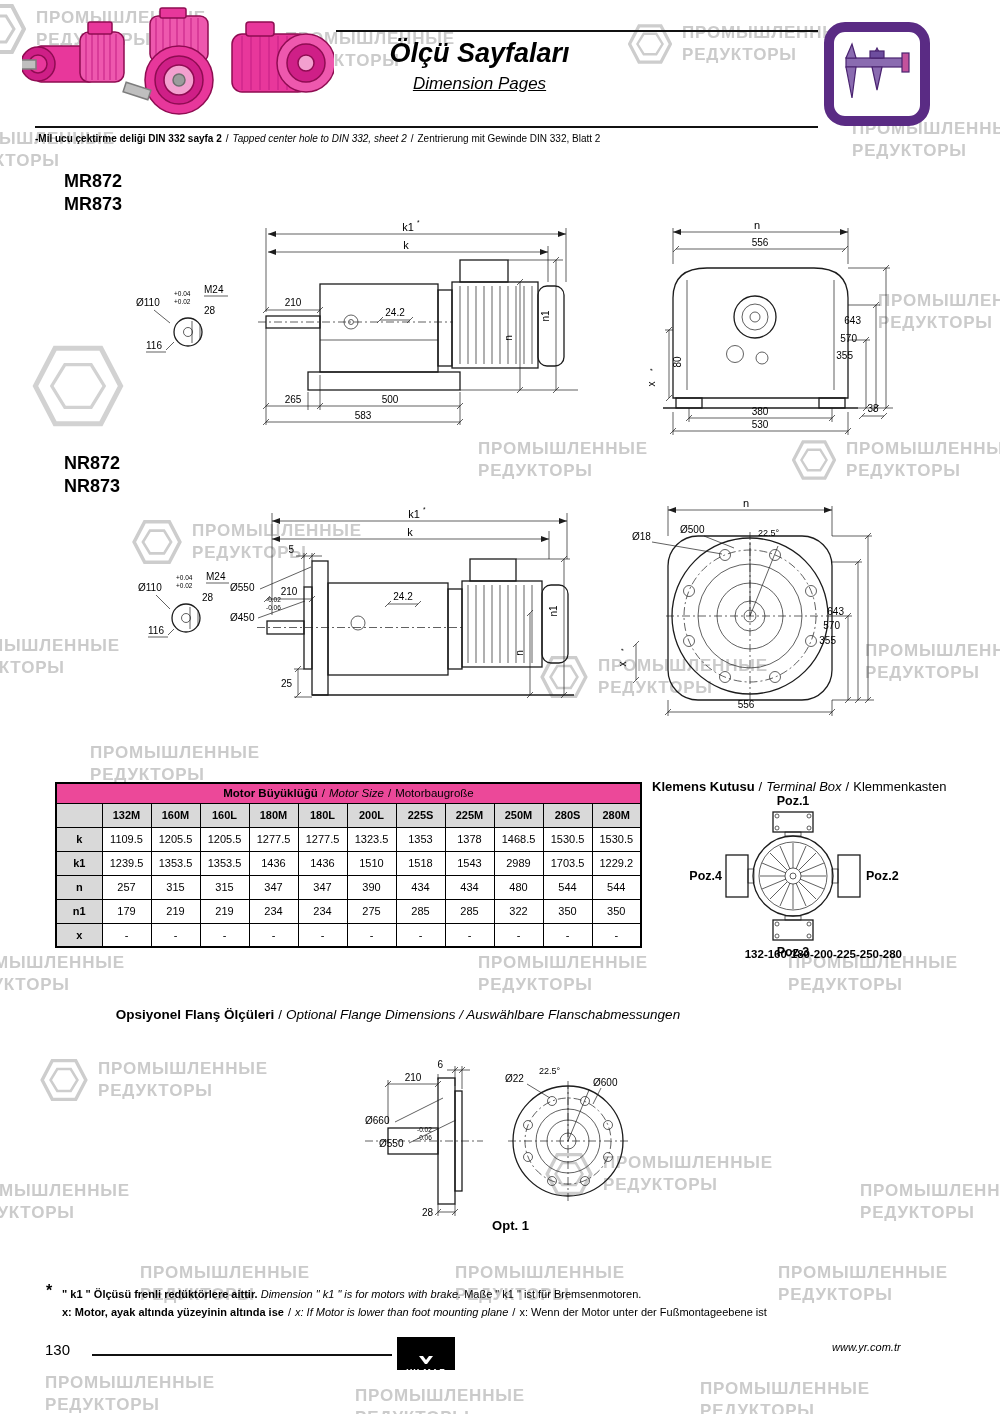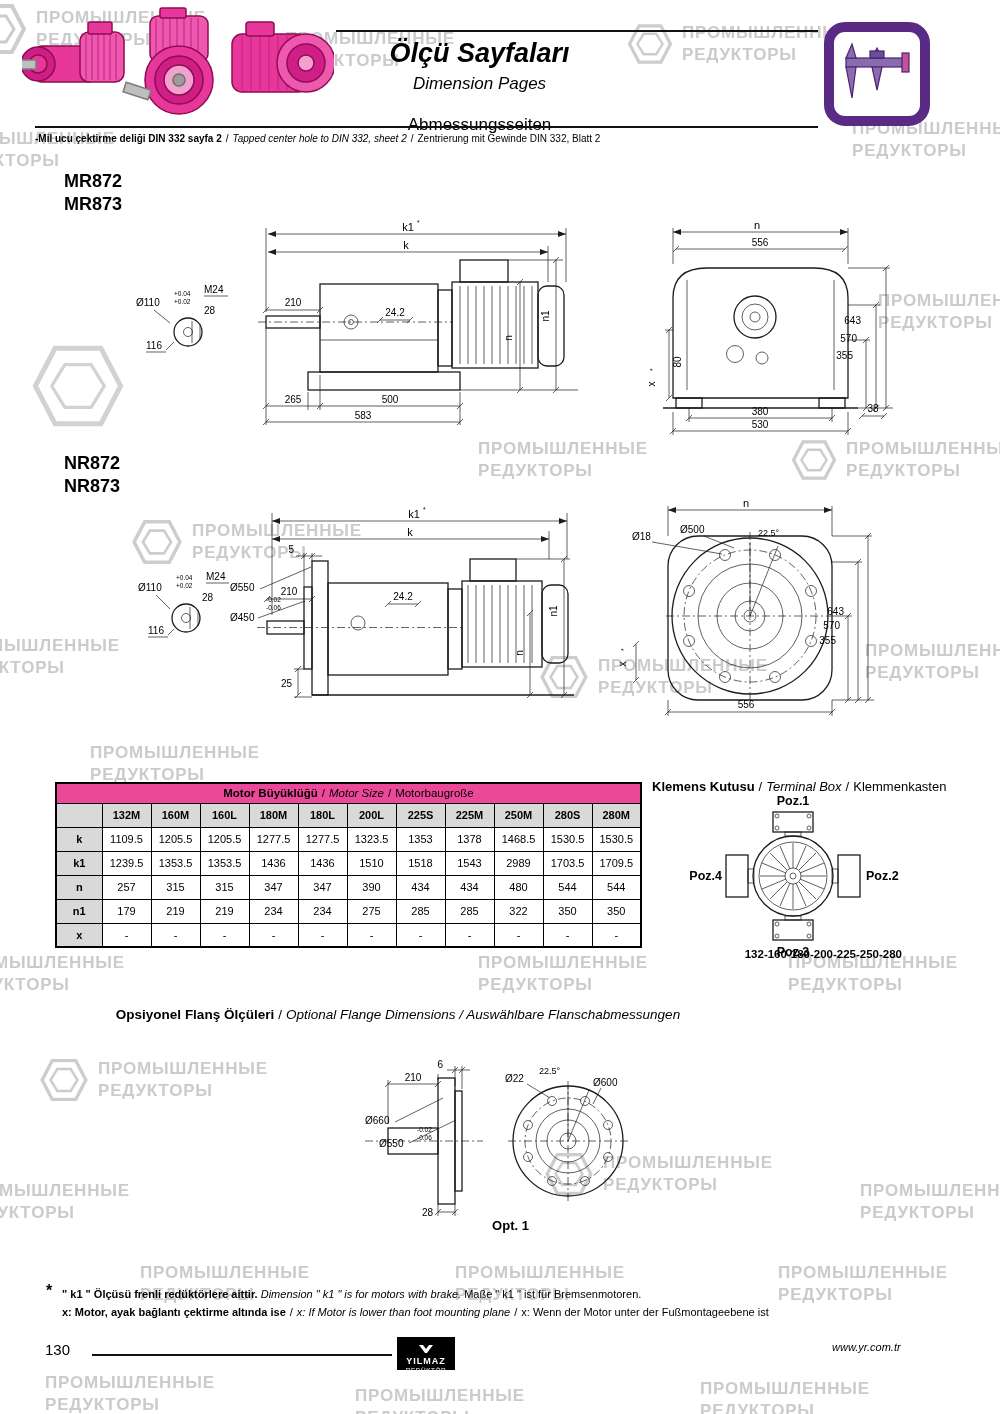--- a/index.html
+++ b/index.html
@@ -12,21 +12,21 @@
   .wm-text div { font-size:17px; font-weight:700; letter-spacing:.8px; color:#cbcbcb; line-height:1.3; white-space:nowrap; }
 
   .abs { position:absolute; z-index:2; }
   .b { font-weight:bold; }
   .i { font-style:italic; }
   .sep { padding:0 4px; }
 
   .hline { height:2px; background:#111; }
   .title-block { text-align:center; }
   .title-block .t1 { font-size:27px; font-weight:bold; margin-bottom:5px;font-style:italic; }
-  .title-block .t2 { font-size:17px; font-style:italic; margin-bottom:21px; }
+  .title-block .t2 { font-size:17px; font-style:italic; margin-bottom:5px;text-decoration:underline; }
   .title-block .t3 { font-size:17px; }
   .note { font-size:10px; }
   .model-heading { font-size:18px; font-weight:bold; line-height:1.25; }
 
   
   svg .s1 { stroke:#1c1c1c; stroke-width:1.3; fill:none; }
   svg .s0 { stroke:#1c1c1c; stroke-width:0.7; fill:none; }
   svg .dsh { stroke:#1c1c1c; stroke-width:0.7; fill:none; stroke-dasharray:8 3 2 3; }
   svg .ar { fill:#1c1c1c; }
   svg text { fill:#000; font-family:"Liberation Sans", sans-serif; }
@@ -41,21 +41,21 @@
   .dim-table .rl { background:#d9d9d9; font-weight:bold; }
 
   .klemens-title { font-size:13px; }
   .sizes-caption { font-size:11.5px; font-weight:bold; text-align:right; }
   .flange-title { font-size:13.5px; text-align:center; }
   .opt-caption { font-size:13px; font-weight:bold; text-align:center; }
   .fnote { font-size:11px; }
   .fstar { font-size:16px; font-weight:bold; }
   .page-num { font-size:15px; }
   .url { font-size:11px; font-weight:normal; font-style:italic; }
-  .logo-box { background:#000; color:#fff; text-align:center; padding-top:2px; }
+  .logo-box { background:#000; color:#fff; text-align:center; padding-top:13px; }
   .logo-box .l1 { font-size:9px; font-weight:bold; letter-spacing:1px; line-height:1.1; }
   .logo-box .l2 { font-size:6.5px; letter-spacing:.5px; line-height:1.2; }
 </style>
 </head>
 <body>
 
 <div class="page">
 
   <div class="wm" style="left:-30px;top:4px">
       <svg width="56" height="50" viewBox="0 0 56 50">
@@ -271,21 +271,20 @@
       <circle cx="284" cy="57" r="19" fill="#cf1f87"></circle>
       <circle cx="284" cy="57" r="8" fill="#f3a0cf"></circle>
       <rect x="224" y="16" width="28" height="14" rx="3" fill="#e8379b"></rect>
     </g>
   </svg>
 
   <div class="abs hline" style="left:336px;top:30px;width:482px"></div>
   <div class="abs title-block" style="left:327px;top:38px;width:305px">
     <div class="t1">Ölçü Sayfaları</div>
     <div class="t2">Dimension Pages</div>
-    <div class="t3">Abmessungsseiten</div>
   </div>
   <div class="abs hline" style="left:35px;top:126px;width:783px"></div>
 
   <svg class="abs" style="left:822px;top:20px" width="110" height="108" viewBox="0 0 110 108">
     <rect x="7" y="7" width="96" height="94" rx="16" fill="#ffffff" stroke="#5a2b84" stroke-width="10"></rect>
     <g fill="#8a6bb0" stroke="#4a2370" stroke-width="1.2">
       <rect x="24" y="38" width="60" height="9"></rect>
       <rect x="80" y="33" width="7" height="19" fill="#c2529c"></rect>
       <polygon points="24,47 34,47 30,78"></polygon>
       <polygon points="24,38 34,38 30,24"></polygon>
@@ -562,21 +561,21 @@
       <td>1239.5</td>
           <td>1353.5</td>
           <td>1353.5</td>
           <td>1436</td>
           <td>1436</td>
           <td>1510</td>
           <td>1518</td>
           <td>1543</td>
           <td>2989</td>
           <td>1703.5</td>
-          <td>1709.5</td>
+          <td>1229.2</td>
     </tr>
     <tr>
       <td class="rl">n</td>
       <td>257</td>
           <td>315</td>
           <td>315</td>
           <td>347</td>
           <td>347</td>
           <td>390</td>
           <td>434</td>
@@ -705,21 +704,21 @@
 
   <div class="abs opt-caption" style="left:343px;top:1218px;width:335px">Opt. 1</div>
 
   <div class="abs fstar" style="left:46px;top:1282px">*</div>
   <div class="abs fnote" style="left:62px;top:1288px;width:900px">
     <span class="b">" k1 " Ölçüsü frenli redüktörlere aittir.</span>
     <span class="i">Dimension " k1 " is for motors with brake.</span>
     <span>Maße " k1 " ist für Bremsenmotoren.</span>
   </div>
   <div class="abs fnote" style="left:62px;top:1306px;width:920px">
-    <span class="b">x: Motor, ayak bağlantı çektirme altında ise</span><span class="sep">/</span><span class="i">x: If Motor is lower than foot mounting plane</span><span class="sep">/</span><span>x: Wenn der Motor unter der Fußmontageebene ist</span>
+    <span class="b">x: Motor, ayak altında yüzeyinin altında ise</span><span class="sep">/</span><span class="i">x: If Motor is lower than foot mounting plane</span><span class="sep">/</span><span>x: Wenn der Motor unter der Fußmontageebene ist</span>
   </div>
 
   <div class="abs page-num" style="left:45px;top:1341px">130</div>
   <div class="abs hline" style="left:92px;top:1354px;width:300px"></div>
   <div class="abs logo-box" style="left:397px;top:1337px;width:58px;height:33px">
     <svg width="14" height="8" viewBox="0 0 14 8">
         <polygon points="0,0 6,8 8,8 14,0 10,0 7,4 4,0" fill="#ffffff"></polygon>
       </svg>
     <div class="l1">YILMAZ</div>
     <div class="l2">REDÜKTÖR</div>

